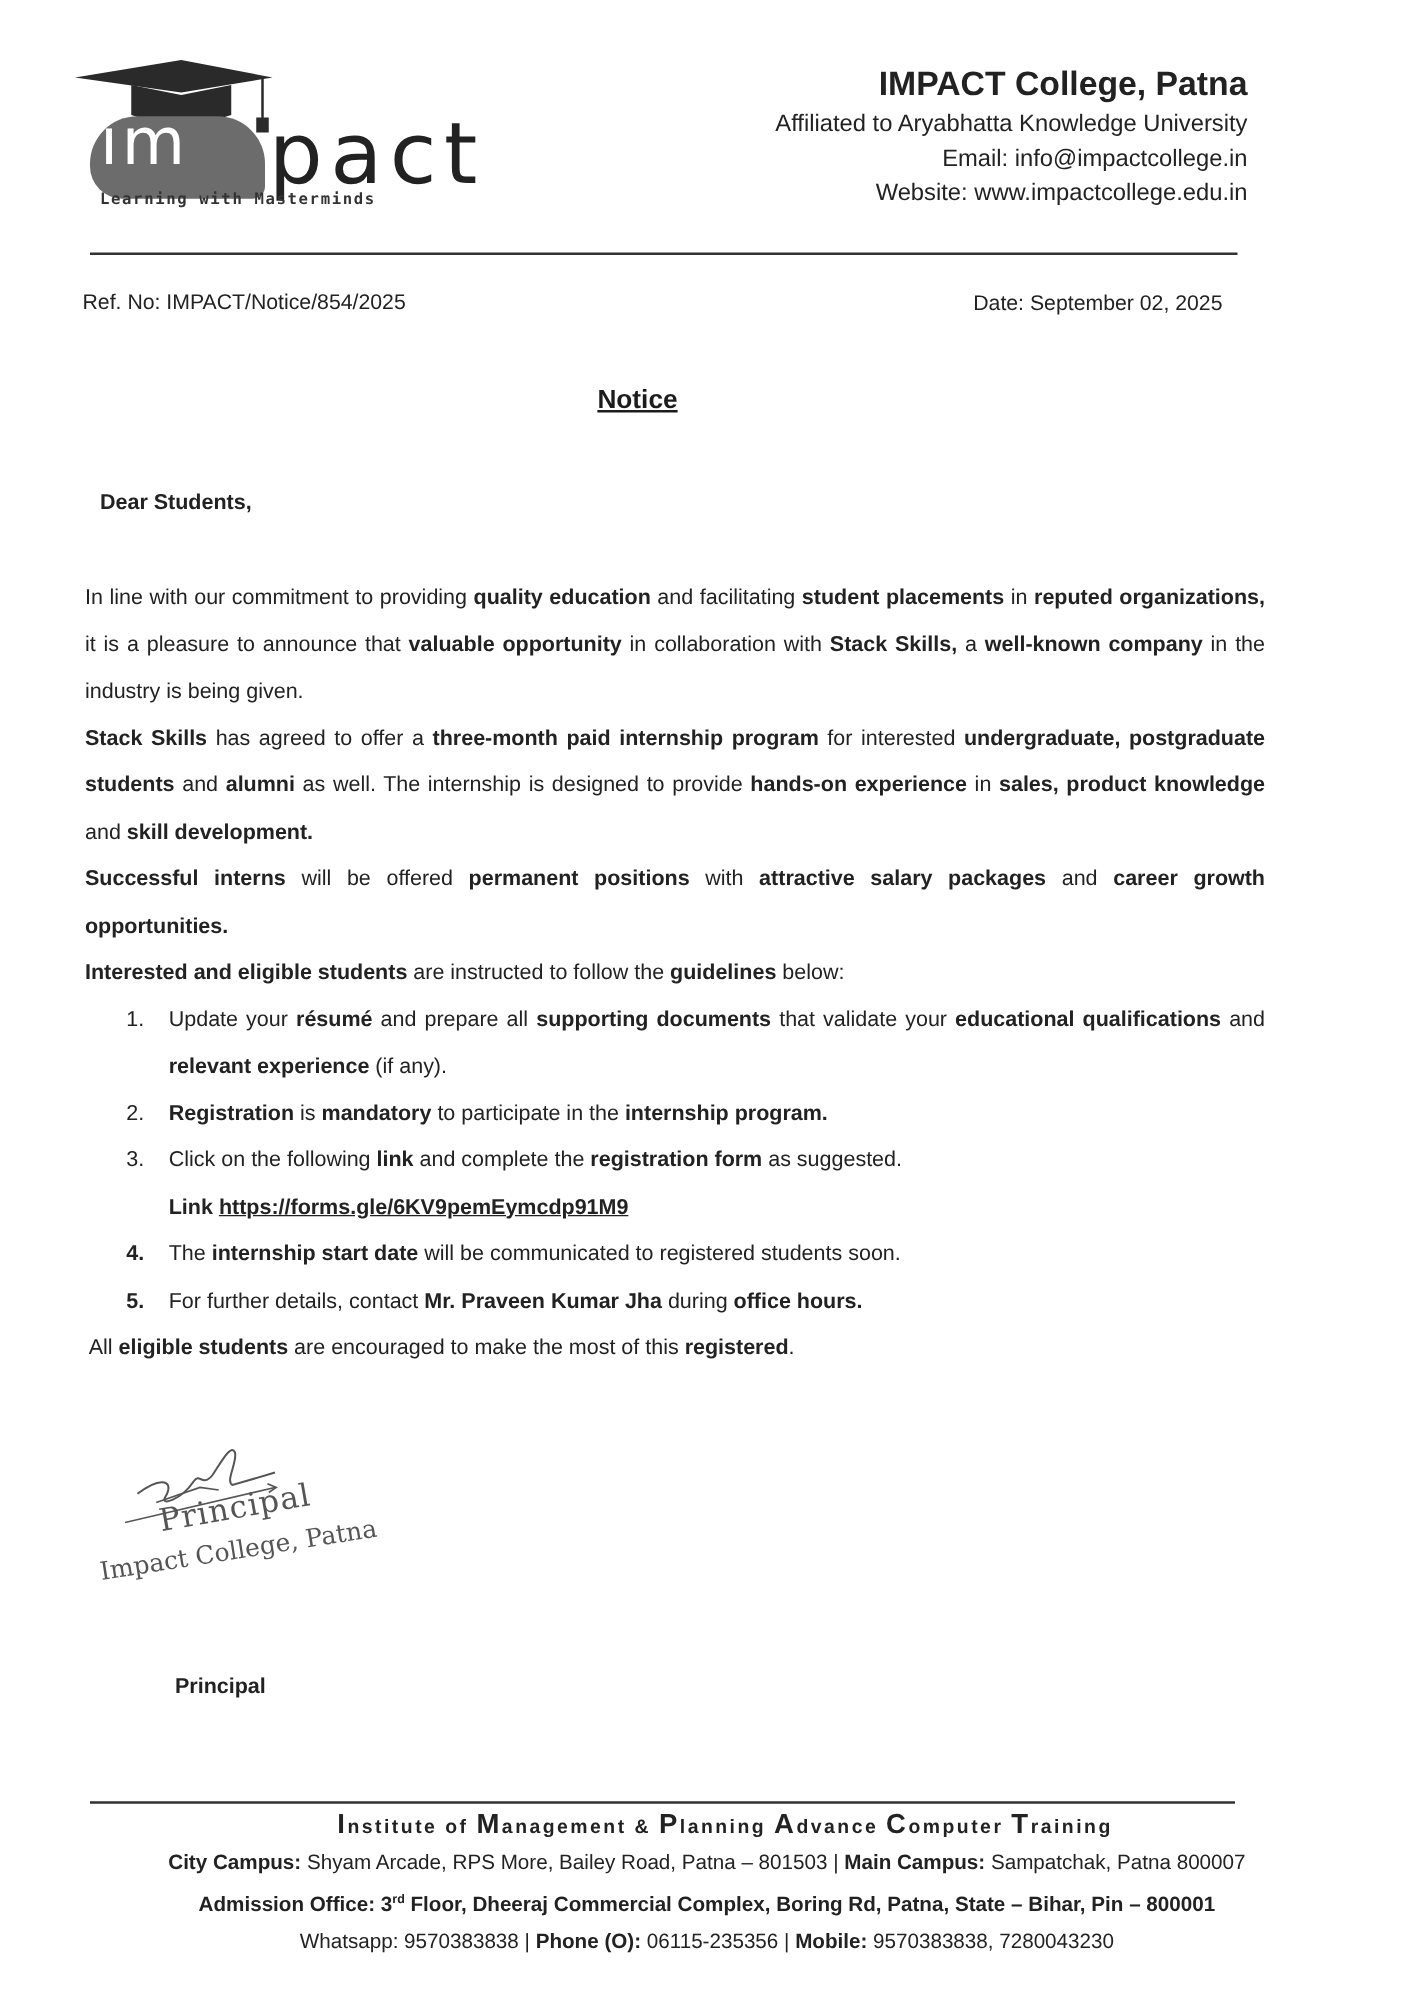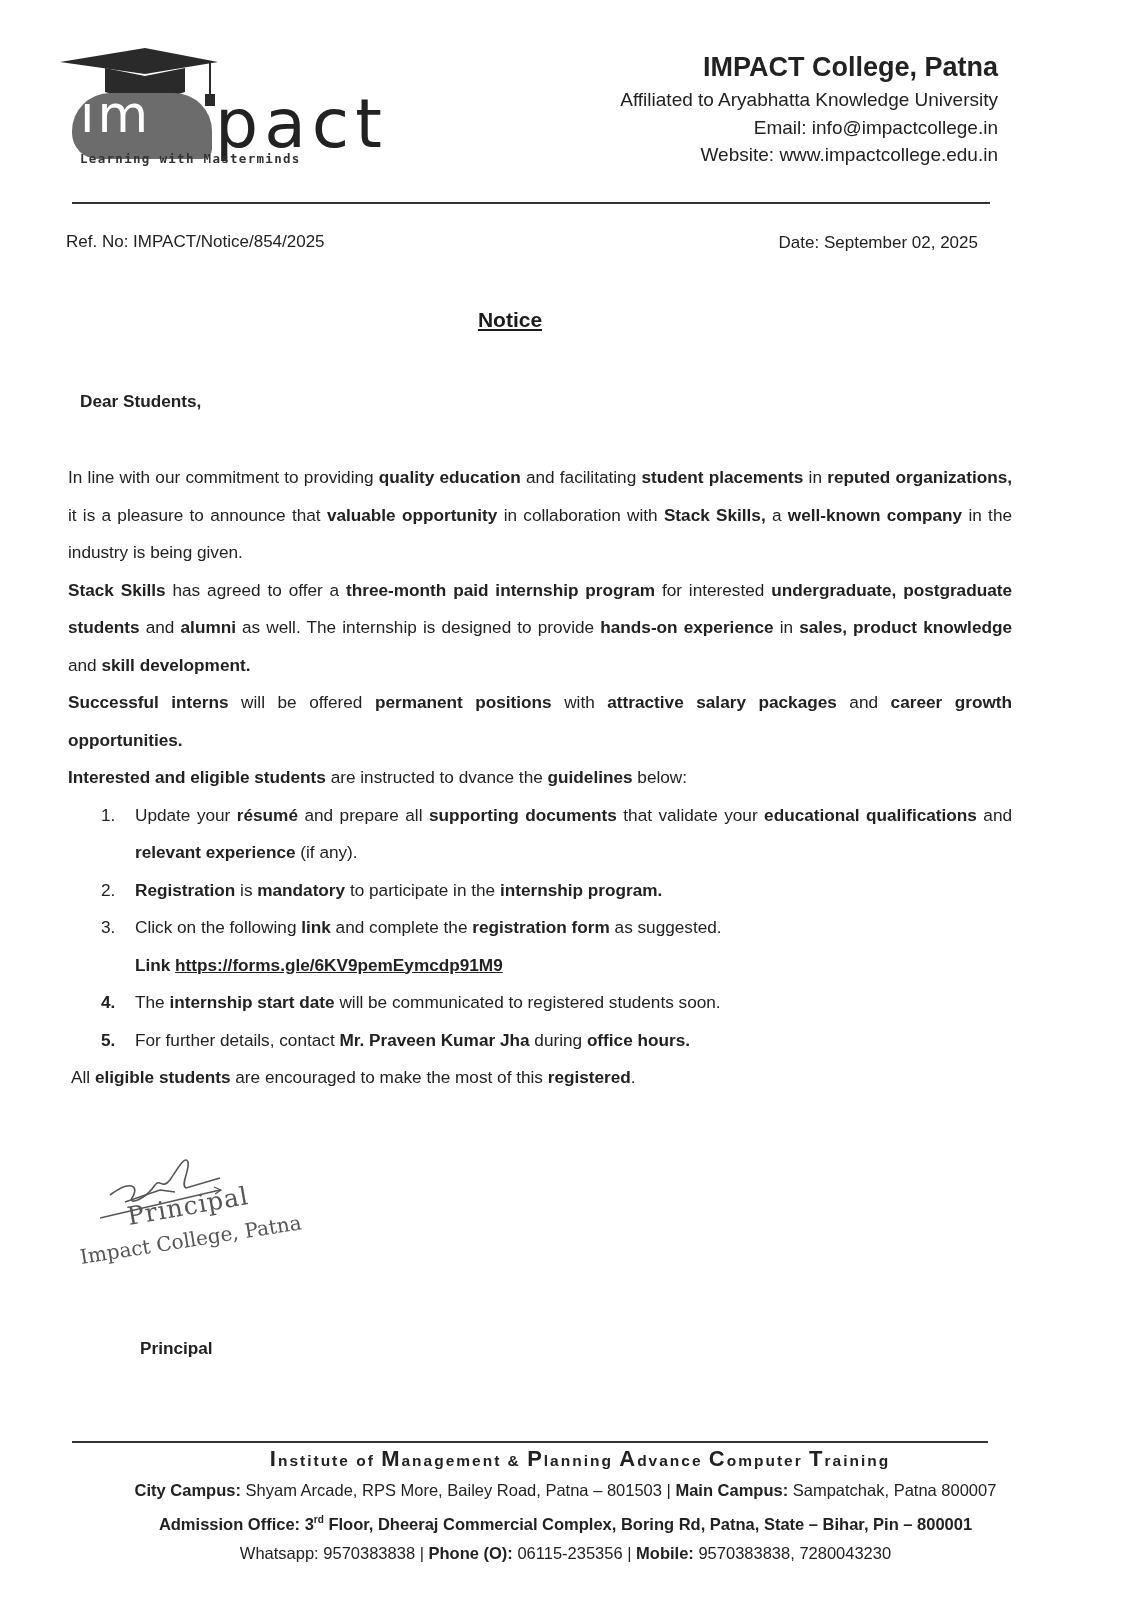--- a/index.html
+++ b/index.html
@@ -71,21 +71,21 @@
 <div class="abs meta" style="right:153px; top:233px;">Date: September 02, 2025</div>
 
 <div id="notice-title" class="abs" style="left:0; width:1020px;">Notice</div>
 
 <div class="abs body-text b" style="left:80px; top:383px;">Dear Students,</div>
 
 <div class="abs body-text" style="left:68px; top:459px; width:944px;">
   <div class="para"><span>In line with our commitment to providing </span><span class="b">quality education</span><span> and facilitating </span><span class="b">student placements</span><span> in </span><span class="b">reputed organizations,</span><span> it is a pleasure to announce that </span><span class="b">valuable opportunity</span><span> in collaboration with </span><span class="b">Stack Skills,</span><span> a </span><span class="b">well-known company</span><span> in the industry is being given.</span></div>
   <div class="para"><span class="b">Stack Skills</span><span> has agreed to offer a </span><span class="b">three-month paid internship program</span><span> for interested </span><span class="b">undergraduate, postgraduate students</span><span> and </span><span class="b">alumni</span><span> as well. The internship is designed to provide </span><span class="b">hands-on experience</span><span> in </span><span class="b">sales, product knowledge</span><span> and </span><span class="b">skill development.</span></div>
   <div class="para"><span class="b">Successful interns</span><span> will be offered </span><span class="b">permanent positions</span><span> with </span><span class="b">attractive salary packages</span><span> and </span><span class="b">career growth opportunities.</span></div>
-  <div class="para"><span class="b">Interested and eligible students</span><span> are instructed to dvance the </span><span class="b">guidelines</span><span> below:</span></div>
+  <div class="para"><span class="b">Interested and eligible students</span><span> are instructed to follow the </span><span class="b">guidelines</span><span> below:</span></div>
   <ol class="guides">
     <li>
       <span class="num">1.</span>
       <span><span>Update your </span><span class="b">résumé</span><span> and prepare all </span><span class="b">supporting documents</span><span> that validate your </span><span class="b">educational qualifications</span><span> and </span><span class="b">relevant experience</span><span> (if any).</span></span>
     </li>
     <li>
       <span class="num">2.</span>
       <span><span class="b">Registration</span><span> is </span><span class="b">mandatory</span><span> to participate in the </span><span class="b">internship program.</span></span>
     </li>
     <li>

